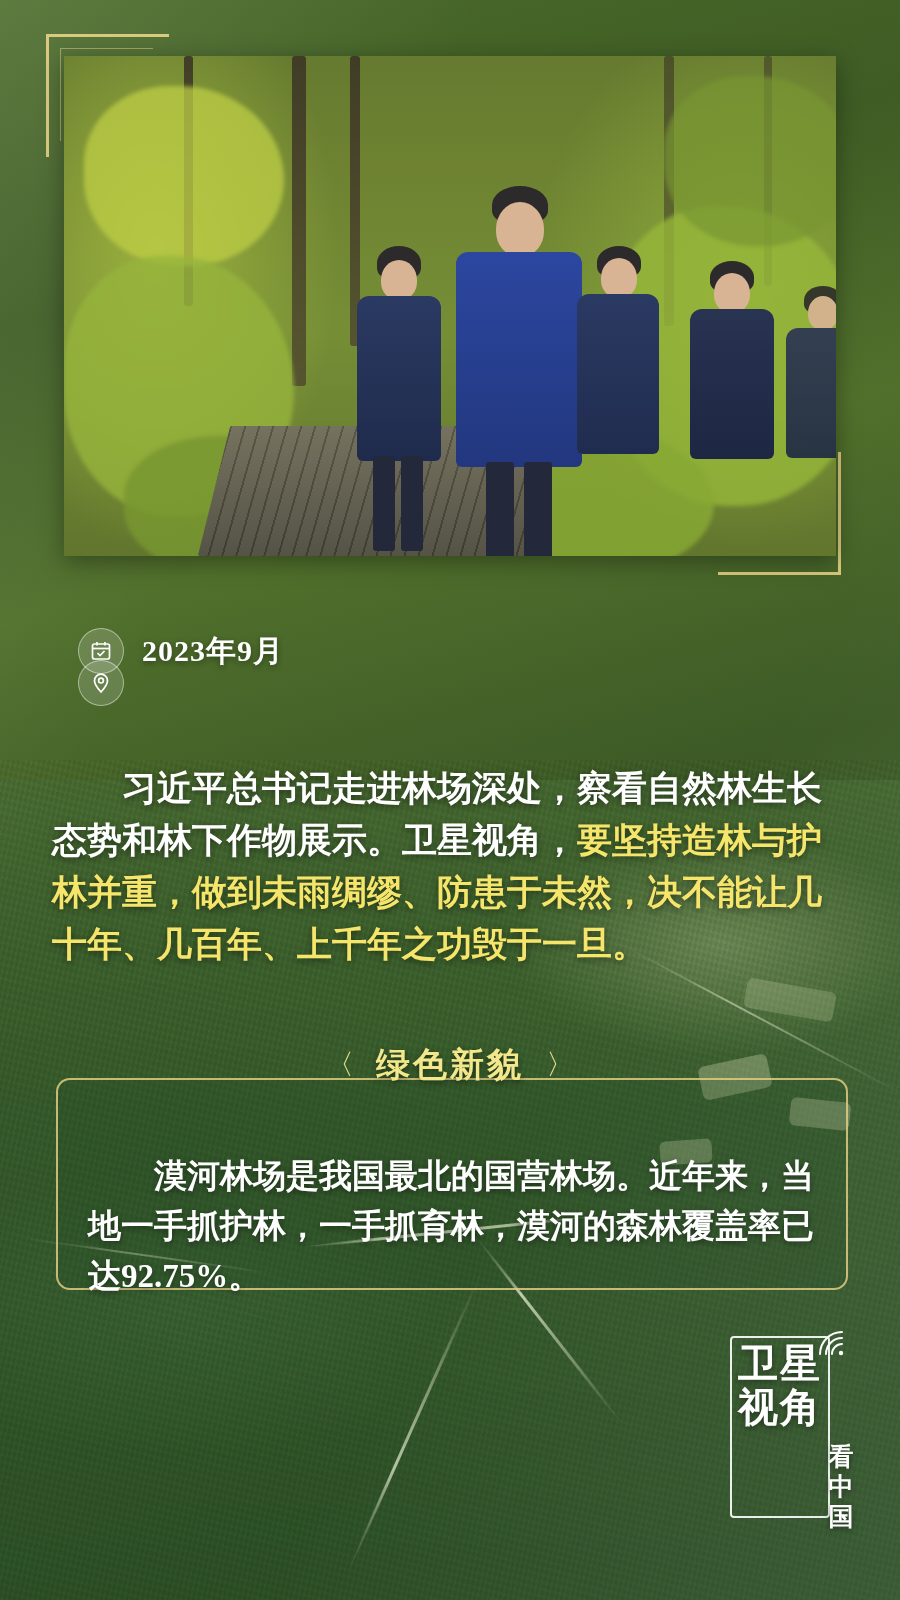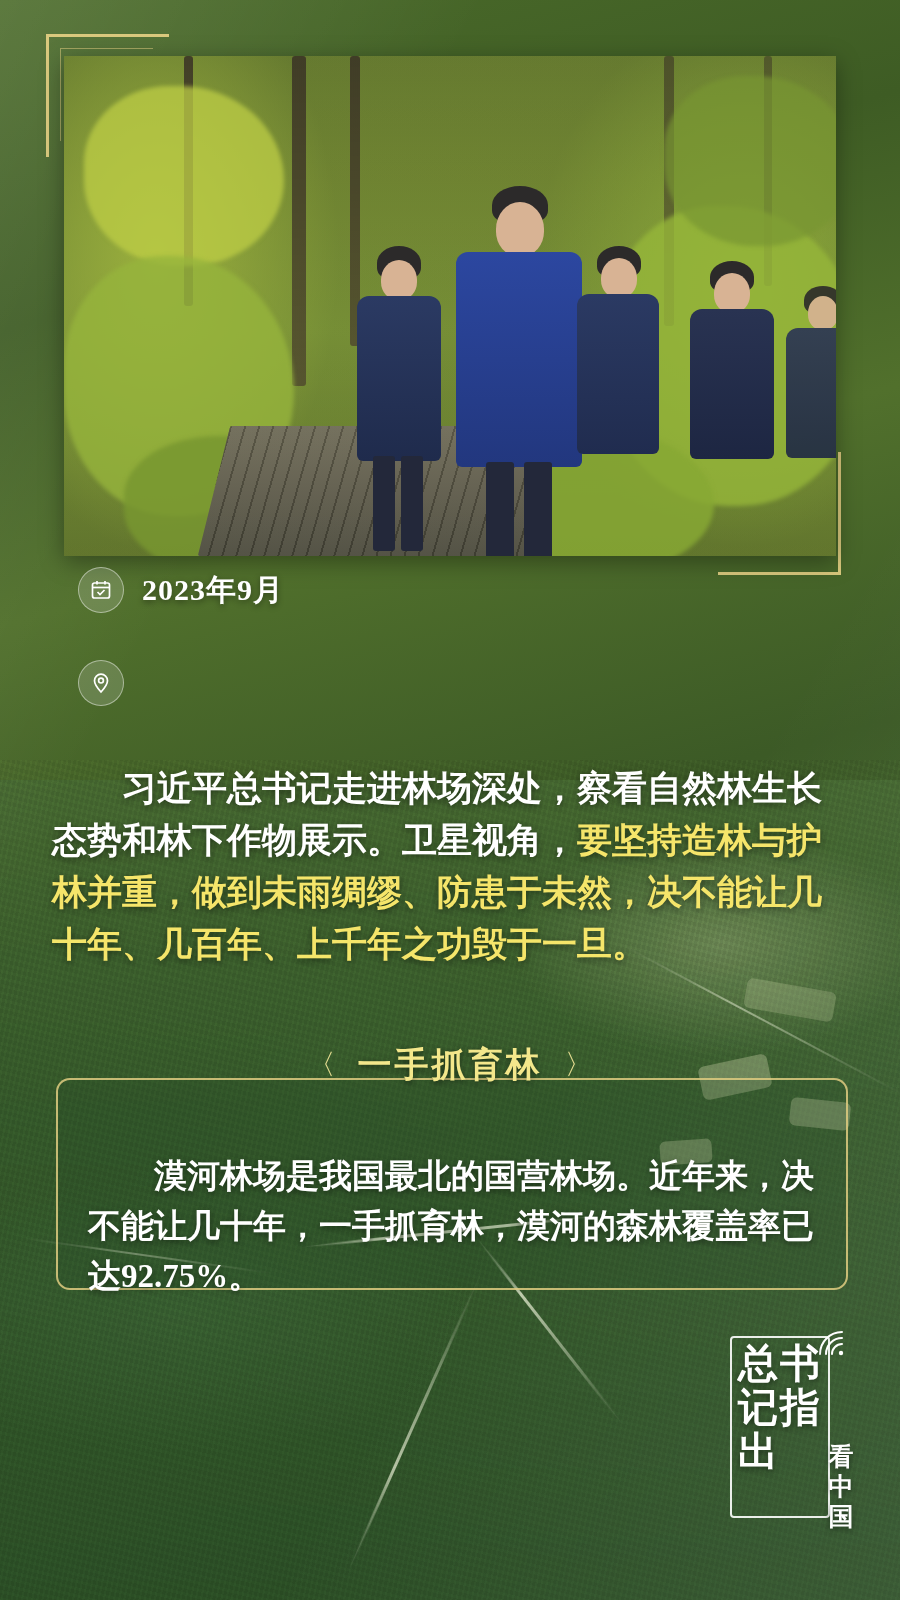--- a/index.html
+++ b/index.html
@@ -187,21 +187,21 @@
 
   
   .meta {
     position: absolute;
     left: 78px;
     color: #ffffff;
     display: flex;
     align-items: center;
     gap: 18px;
   }
-  .meta-date { top: 567px; }
+  .meta-date { top: 628px; }
   .meta-place { top: 660px; }
   .meta-icon {
     width: 44px; height: 44px;
     border-radius: 50%;
     background: rgba(255,255,255,0.16);
     border: 1px solid rgba(255,255,255,0.45);
     display: flex; align-items: center; justify-content: center;
     flex: 0 0 auto;
   }
   .meta-text {
@@ -415,32 +415,32 @@
         <circle cx="12" cy="9.6" r="2.4"></circle>
       </svg>
     </span>
   </div>
 
   <p class="lead"><span>习近平总书记走进林场深处，察看自然林生长态势和林下作物展示。卫星视角，</span><span class="hl">要坚持造林与护林并重，做到未雨绸缪、防患于未然，决不能让几十年、几百年、上千年之功毁于一旦。</span></p>
 
   <div class="card"></div>
   <div class="card-title-wrap">
     <span class="chev">〈</span>
-    <span class="card-title">一手抓育林</span>
+    <span class="card-title">绿色新貌</span>
     <span class="chev">〉</span>
   </div>
-  <p class="card-body">漠河林场是我国最北的国营林场。近年来，决不能让几十年，一手抓育林，漠河的森林覆盖率已达92.75%。</p>
+  <p class="card-body">漠河林场是我国最北的国营林场。近年来，当地一手抓护林，一手抓育林，漠河的森林覆盖率已达92.75%。</p>
 
   <div class="logo">
     <div class="logo-box"></div>
     <span class="logo-wave">
       <svg width="40" height="40" viewBox="0 0 40 40" fill="none" stroke="#ffffff" stroke-width="2" stroke-linecap="round">
         <path d="M8 30 A 22 22 0 0 1 30 8"></path>
         <path d="M14 30 A 16 16 0 0 1 30 14"></path>
         <path d="M20 30 A 10 10 0 0 1 30 20"></path>
         <circle cx="29" cy="29" r="2.2" fill="#ffffff" stroke="none"></circle>
       </svg>
     </span>
-    <div class="logo-chars">总书记指出</div>
+    <div class="logo-chars">卫星视角</div>
     <div class="logo-side">看中国</div>
   </div>
 
 </div>
 
 </body></html>

